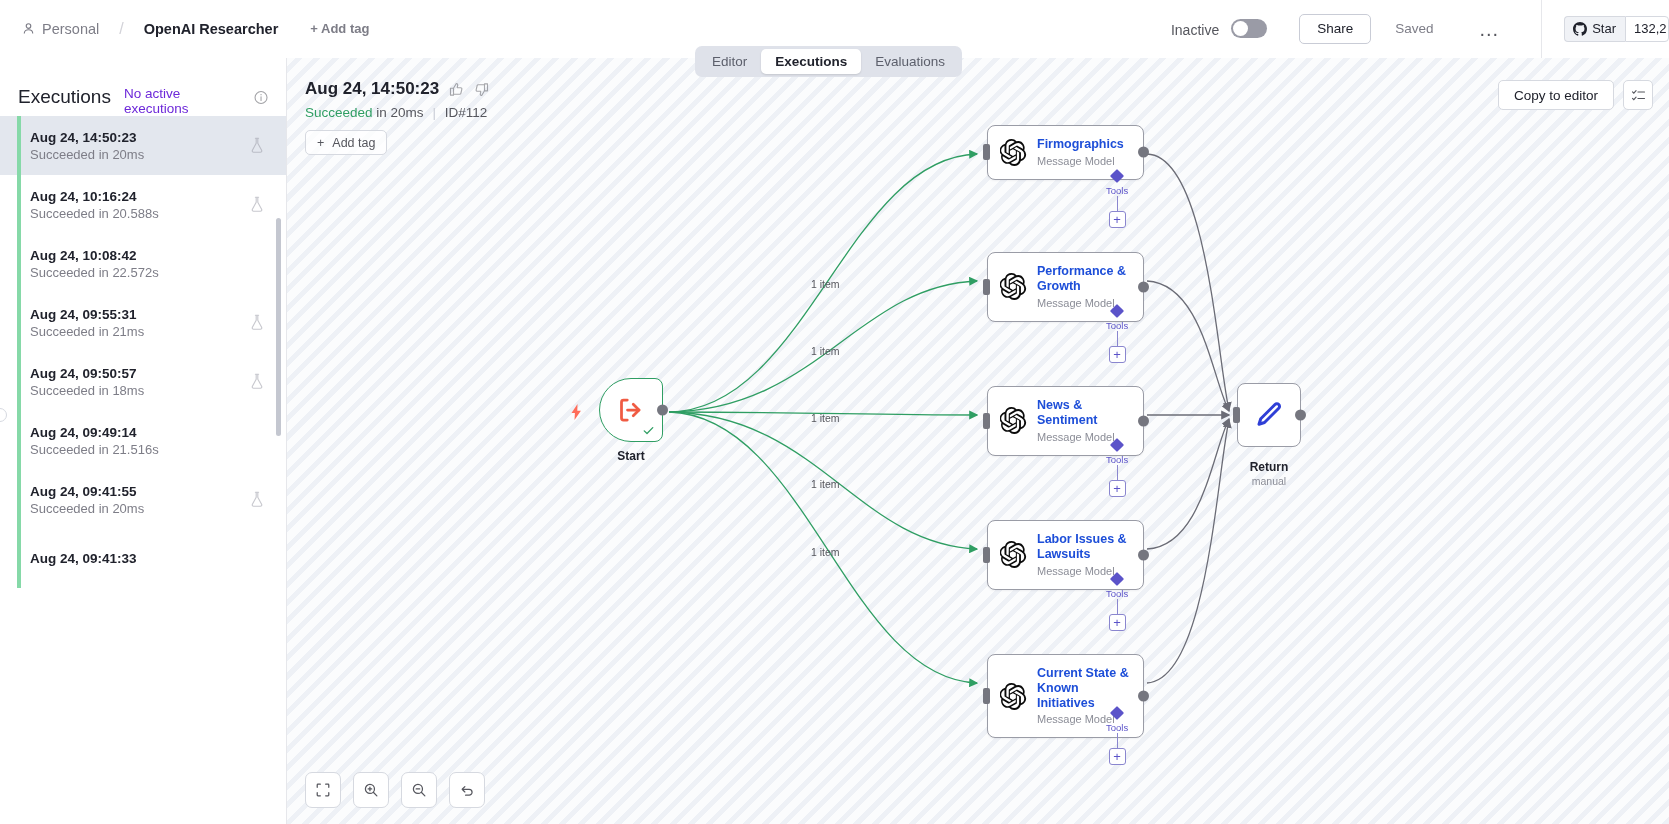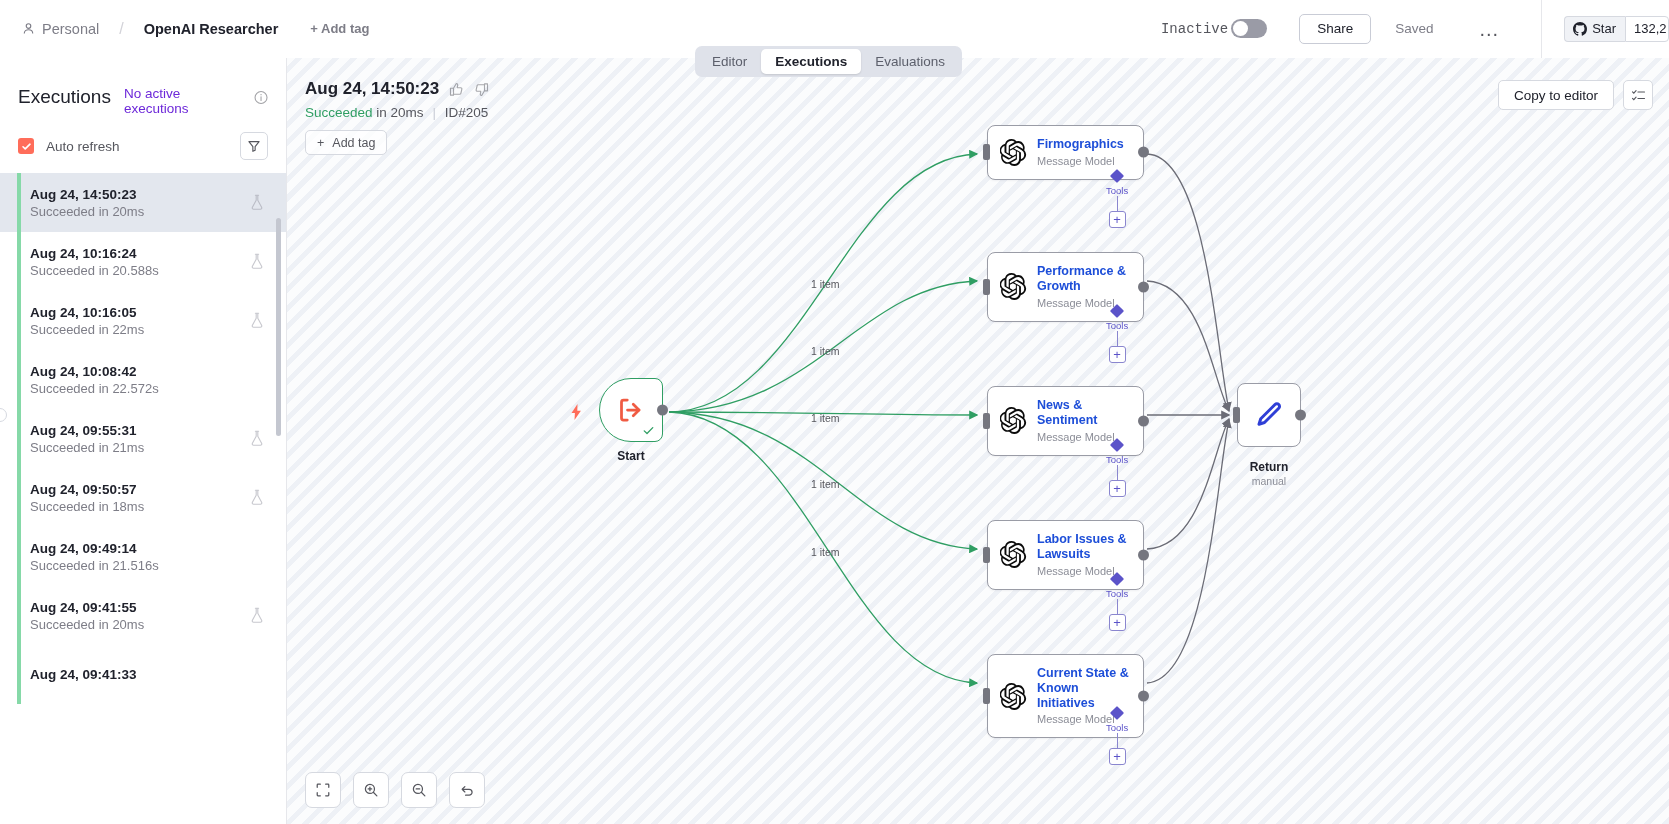--- a/index.html
+++ b/index.html
@@ -19,21 +19,21 @@
     z-index: 40;
   }
   .breadcrumb { display: flex; align-items: center; gap: 16px; padding-left: 22px; }
   .bc-person { display: flex; align-items: center; gap: 7px; color: #7d7d87; font-size: 14.5px; }
   .person-icon { width: 13px; height: 13px; display: block; }
   .bc-sep { color: #d3d3d9; font-size: 16px; font-weight: 300; padding: 0 4px; }
   .bc-title { color: #20222c; font-size: 14.5px; font-weight: 600; }
   .bc-addtag { color: #7d7d87; font-size: 13px; font-weight: 600; margin-left: 16px; cursor: pointer; }
 
   .top-right { margin-left: auto; display: flex; align-items: center; height: 100%; }
-  .inactive-wrap { display: flex; align-items: center; gap: 3px; font-family: Liberation Mono, monospace; }
+  .inactive-wrap { display: flex; align-items: flex-end; gap: 12px; }
   .inactive-label { color: #55565d; font-size: 14px; }
   .toggle {
     width: 36px; height: 19px; border-radius: 10px; background: #9a9ba6;
     position: relative; cursor: pointer;
   }
   .toggle .knob {
     position: absolute; top: 2px; left: 2px; width: 15px; height: 15px;
     border-radius: 50%; background: #fff;
   }
   .share-btn {
@@ -275,57 +275,35 @@
     <div class="side-head">
       <span class="side-title">Executions</span>
       <span class="side-sub">No active executions</span>
       <svg class="info-icon" viewBox="0 0 16 16" fill="none" stroke="#55565d" stroke-width="1.2">
         <circle cx="8" cy="8" r="6.8"></circle>
           <path d="M8 7.2v4.2" stroke-linecap="round"></path>
           <circle cx="8" cy="4.8" r=".75" fill="#55565d" stroke="none"></circle>
       </svg>
     </div>
 
-    <div class="side-ctl">
-      <div class="chk">
-        <svg viewBox="0 0 12 12" fill="none" stroke="#fff" stroke-width="1.8" stroke-linecap="round" stroke-linejoin="round">
-          <path d="M2.2 6.3 4.6 8.6 9.8 3.5"></path>
-        </svg>
-      </div>
-      <span class="chk-label">Auto refresh</span>
-      <div class="filter-btn">
-        <svg width="14" height="14" viewBox="0 0 16 16" fill="none" stroke="#55565d" stroke-width="1.3">
-          <path d="M2.2 3h11.6L9.3 8.6v4.2l-2.6 1.3V8.6z" stroke-linejoin="round"></path>
-        </svg>
-      </div>
-    </div>
 
     <div class="exec-list">
       <div class="exec-item selected">
         <div class="exec-meta">
             <span class="exec-time">Aug 24, 14:50:23</span>
             <span class="exec-status">Succeeded in 20ms</span>
           </div>
         <svg class="flask" viewBox="0 0 14 17" fill="none" stroke="#9a9ba6" stroke-width="1.1">
             <path d="M5.4 1.2h3.2M6.2 1.2v5L2.4 13.2c-.5.9.1 2 1.1 2h7c1 0 1.6-1.1 1.1-2L7.8 6.2v-5" stroke-linejoin="round" stroke-linecap="round"></path>
           </svg>
       </div>
       <div class="exec-item">
         <div class="exec-meta">
             <span class="exec-time">Aug 24, 10:16:24</span>
             <span class="exec-status">Succeeded in 20.588s</span>
-          </div>
-        <svg class="flask" viewBox="0 0 14 17" fill="none" stroke="#9a9ba6" stroke-width="1.1">
-            <path d="M5.4 1.2h3.2M6.2 1.2v5L2.4 13.2c-.5.9.1 2 1.1 2h7c1 0 1.6-1.1 1.1-2L7.8 6.2v-5" stroke-linejoin="round" stroke-linecap="round"></path>
-          </svg>
-      </div>
-      <div class="exec-item">
-        <div class="exec-meta">
-            <span class="exec-time">Aug 24, 10:16:05</span>
-            <span class="exec-status">Succeeded in 22ms</span>
           </div>
         <svg class="flask" viewBox="0 0 14 17" fill="none" stroke="#9a9ba6" stroke-width="1.1">
             <path d="M5.4 1.2h3.2M6.2 1.2v5L2.4 13.2c-.5.9.1 2 1.1 2h7c1 0 1.6-1.1 1.1-2L7.8 6.2v-5" stroke-linejoin="round" stroke-linecap="round"></path>
           </svg>
       </div>
       <div class="exec-item">
         <div class="exec-meta">
             <span class="exec-time">Aug 24, 10:08:42</span>
             <span class="exec-status">Succeeded in 22.572s</span>
           </div>
@@ -383,21 +361,21 @@
             <path d="M4.8 14V6.6l3-5c.9 0 1.5.7 1.5 1.6l-.5 2.9h3.6c.9 0 1.5.8 1.3 1.6l-1 4.3c-.15.6-.7 1-1.3 1H4.8zM1.6 6.6h3.2V14H1.6z" stroke-linejoin="round"></path>
           </svg>
         <svg class="eh-icon" viewBox="0 0 16 16" fill="none" stroke="#55565d" stroke-width="1.2">
             <path d="M11.2 2v7.4l-3 5c-.9 0-1.5-.7-1.5-1.6l.5-2.9H3.6c-.9 0-1.5-.8-1.3-1.6l1-4.3c.15-.6.7-1 1.3-1h6.6zM14.4 9.4h-3.2V2h3.2z" stroke-linejoin="round"></path>
           </svg>
       </div>
       <div class="eh-row2">
         <span class="eh-ok">Succeeded</span>
         <span>in 20ms</span>
         <span class="eh-bar">|</span>
-        <span>ID#205</span>
+        <span>ID#112</span>
       </div>
       <div class="add-tag-btn">
         <span>+</span>
         <span>Add tag</span>
       </div>
     </div>
 
     <div class="canvas-actions">
       <button class="copy-btn">Copy to editor</button>
       <div class="icon-btn">

